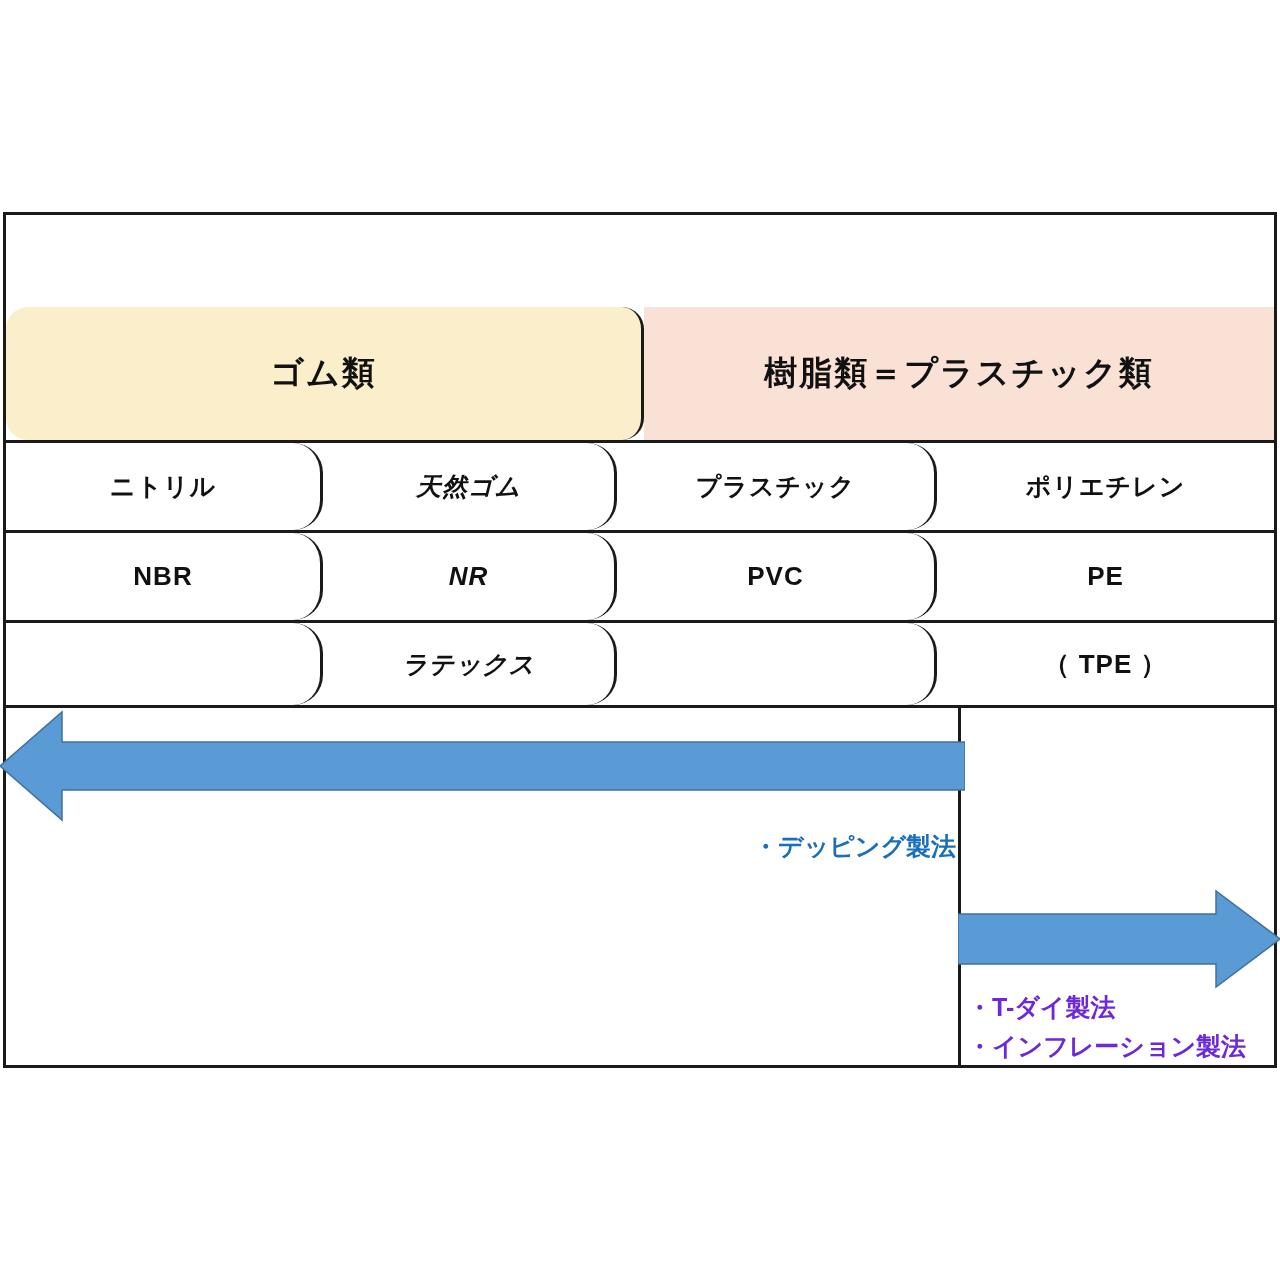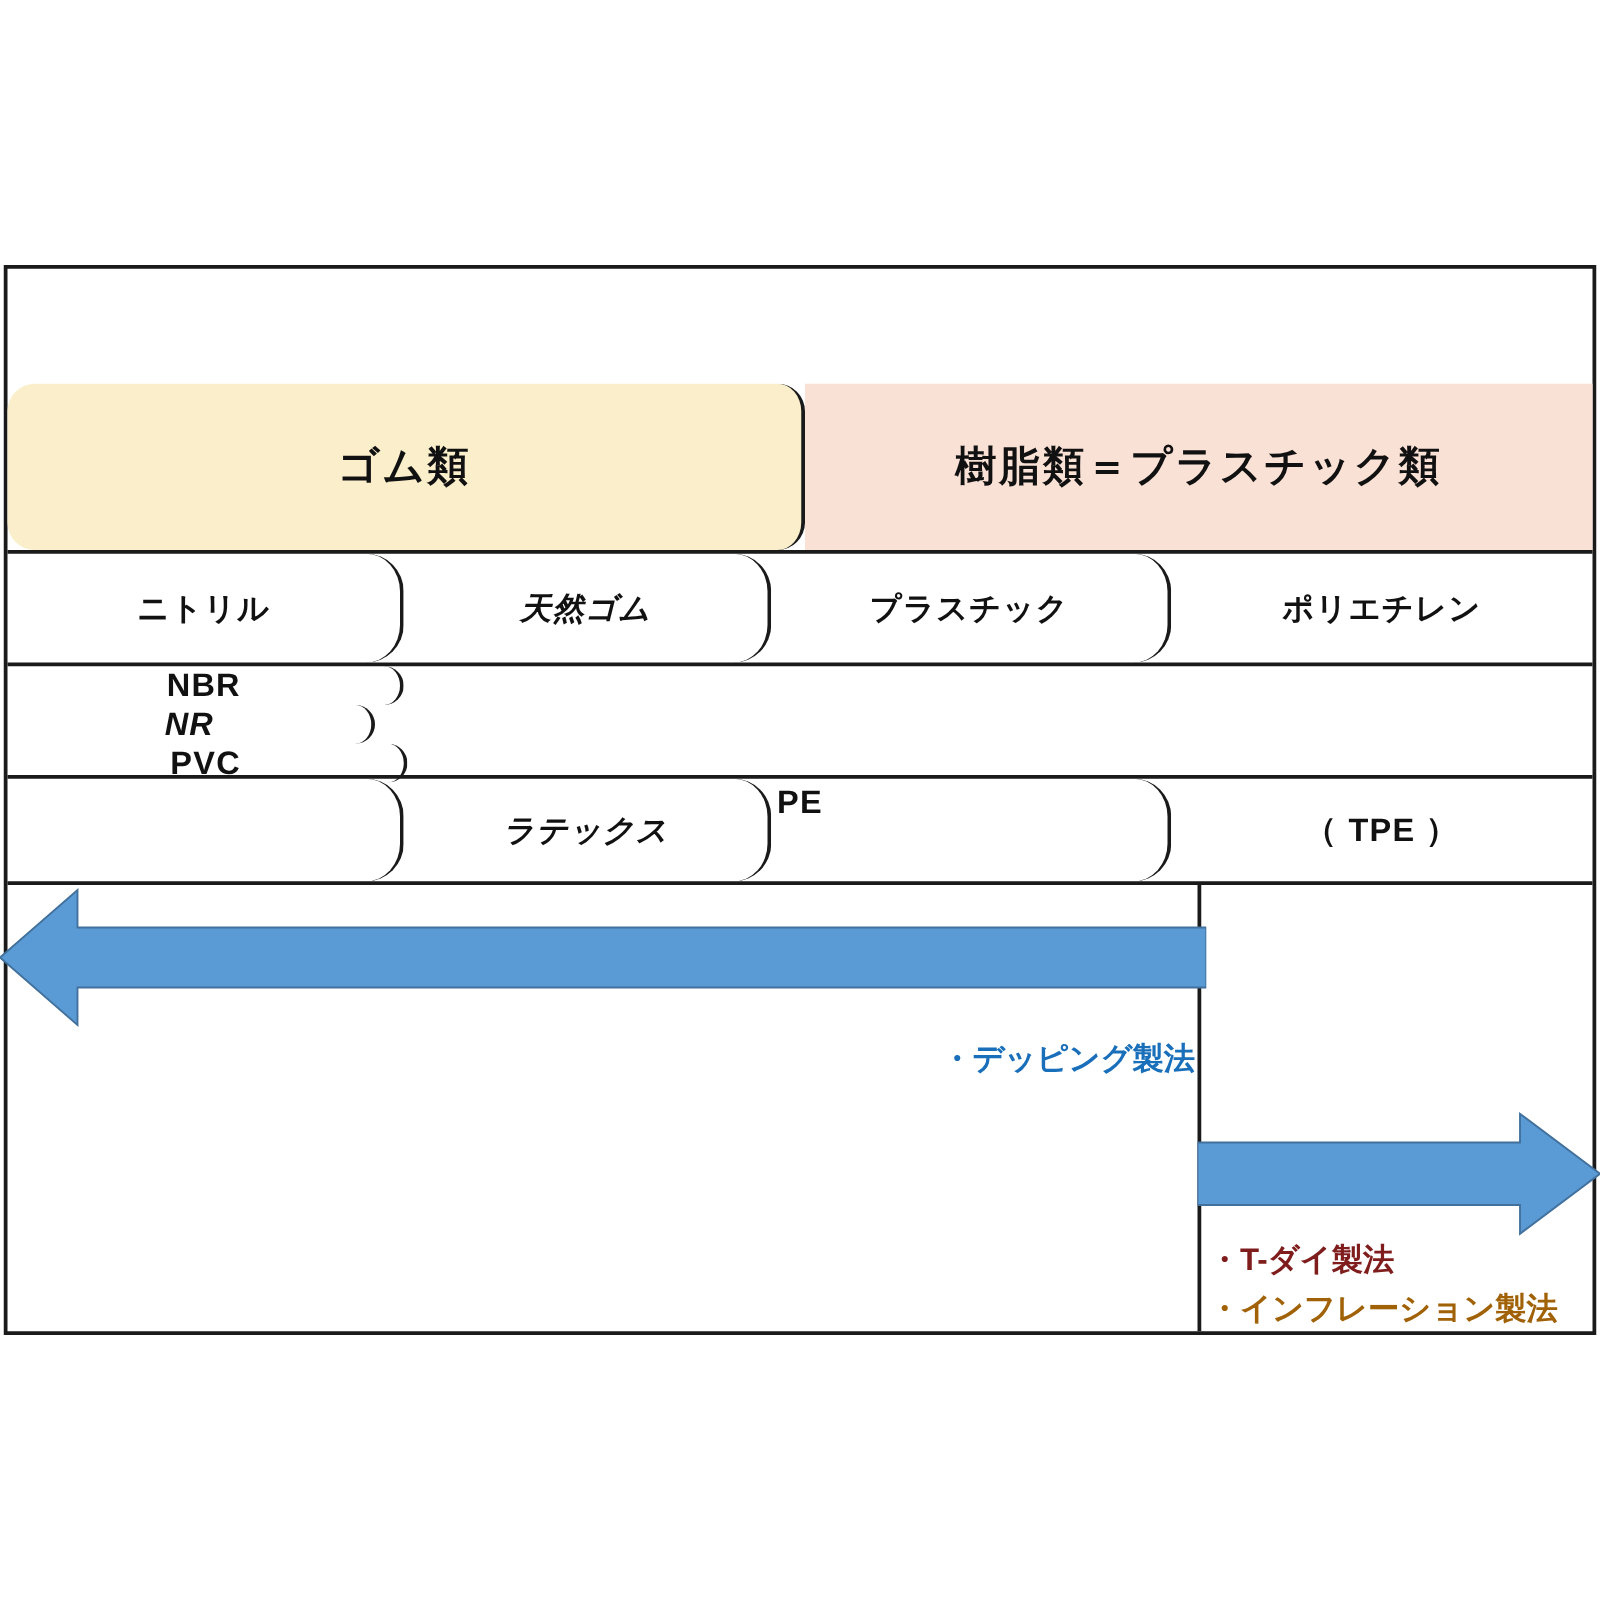--- a/index.html
+++ b/index.html
@@ -90,21 +90,21 @@
   
   .data-row {
     position: absolute;
     left: 0;
     width: 100%;
     display: flex;
     box-sizing: border-box;
     border-bottom: 3px solid #1a1a1a;
   }
   .row-a { top: 228px;  height: 90px; }
-  .row-b { top: 318px;  height: 90px; flex-direction: column; }
+  .row-b { top: 318px;  height: 90px; }
   .row-c { top: 408px;  height: 85px; }
 
   .data-cell {
     display: flex;
     align-items: center;
     justify-content: center;
     box-sizing: border-box;
     height: 100%;
     border-radius: 30px;
   }
@@ -240,22 +240,22 @@
       <div class="data-cell col-4">
         <span class="cell-text-en">（ TPE ）</span>
       </div>
     </div>
 
     <div class="bottom-section">
       <div class="bottom-left">
         <span class="anno" id="anno-dipping" style="color: rgb(26, 111, 186);">・デッピング製法</span>
       </div>
       <div class="bottom-right">
-        <span class="anno" id="anno-tdie" style="color: #7f1d1d;">・T-ダイ製法</span>
-        <span class="anno" id="anno-inflation" style="color: #a16207; font-family: Liberation Serif, serif;">・インフレーション製法</span>
+        <span class="anno" id="anno-tdie" style="color: #6d28d9;">・T-ダイ製法</span>
+        <span class="anno" id="anno-inflation" style="color: #6d28d9; font-family: Liberation Serif, serif;">・インフレーション製法</span>
       </div>
     </div>
 
   </div>
 
   <div id="arrow-left-wrap" class="arrow-svg">
     <svg width="965" height="120" viewBox="0 0 965 120" xmlns="http://www.w3.org/2000/svg">
       <polygon id="poly-left" points="0,60 62,6 62,36 965,36 965,84 62,84 62,114" fill="#5b9bd5" stroke="#41719c" stroke-width="1.5"></polygon>
     </svg>
   </div>

